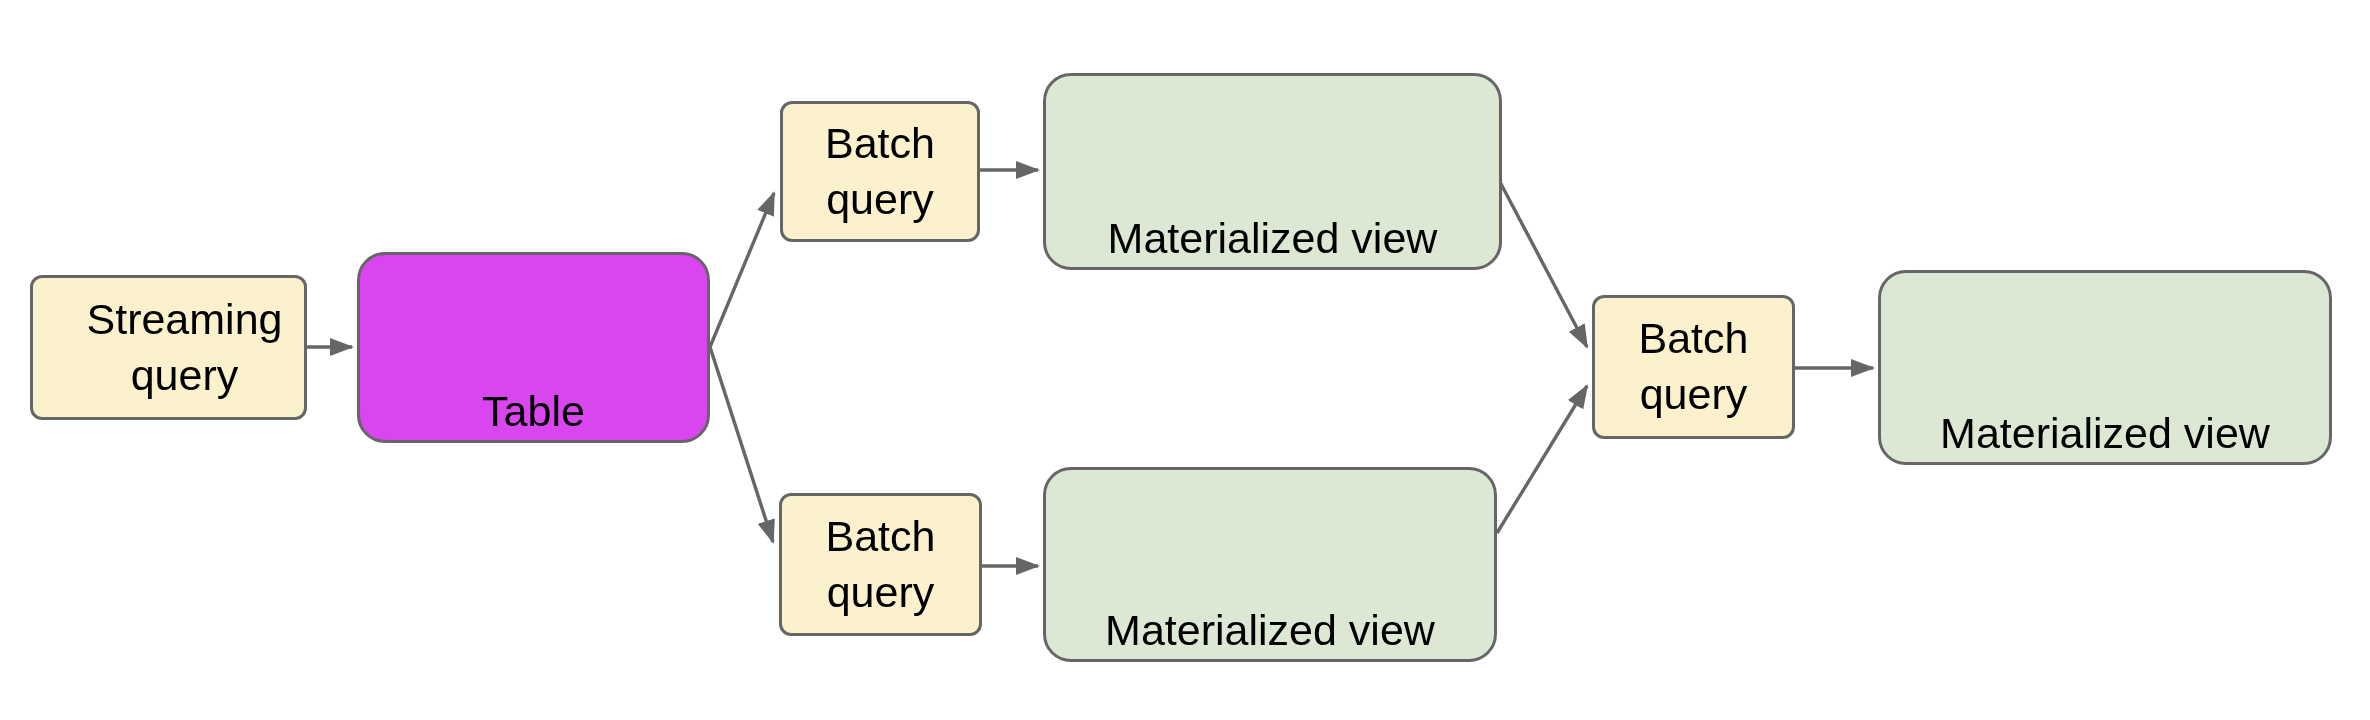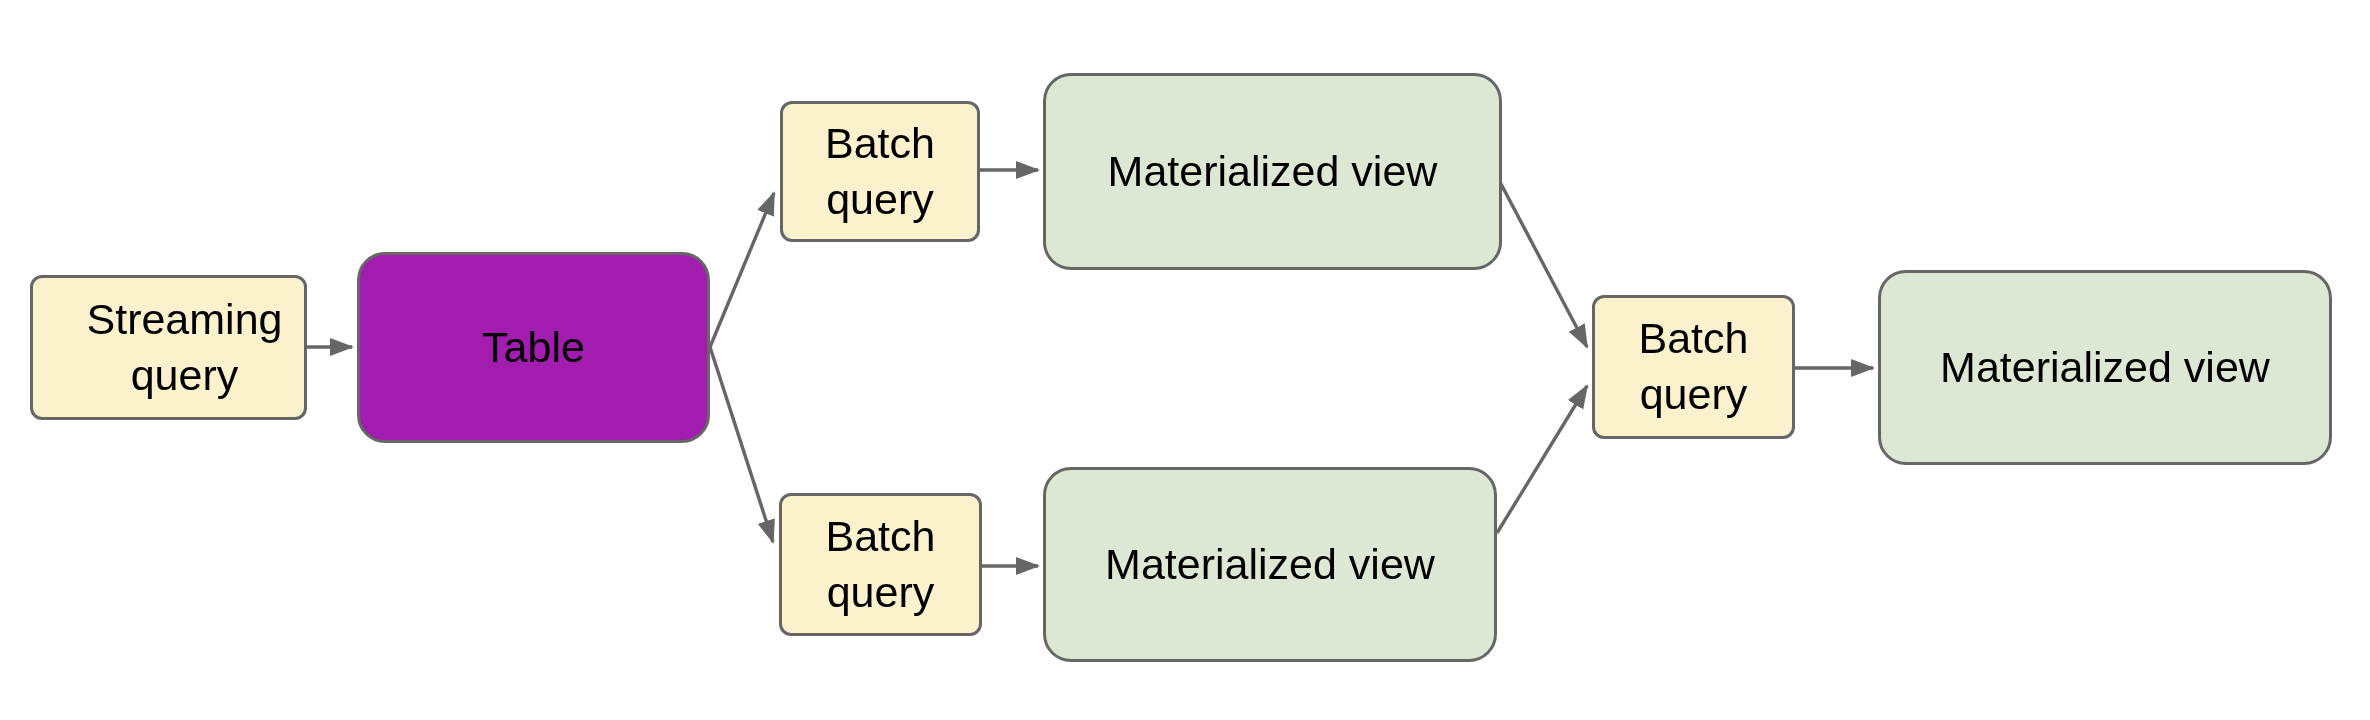--- a/index.html
+++ b/index.html
@@ -36,20 +36,21 @@
     line-height: 1.3;
   }
   .node .label {
     white-space: pre-line;
   }
   .node.rectangle {
     border-radius: 12px;
   }
   .node.rounded {
     border-radius: 28px;
+    align-items: flex-end;
   }
 </style>
 </head>
 <body>
 
 <div class="canvas" style="width: 2370px; height: 720px; background: rgb(255, 255, 255);">
   <svg class="connectors" viewBox="0 0 2370 720" xmlns="http://www.w3.org/2000/svg">
     <defs>
       <marker id="arrowhead" markerUnits="userSpaceOnUse" markerWidth="28" markerHeight="20" refX="22" refY="9" orient="auto">
         <path d="M0,0 L24,9 L0,18 Z" fill="#666666"></path>
@@ -64,21 +65,21 @@
         <line x1="1500" y1="182" x2="1587" y2="347" stroke="#666666" stroke-width="3.4" marker-end="url(#arrowhead)"></line>
         <line x1="1497" y1="533" x2="1587" y2="386" stroke="#666666" stroke-width="3.4" marker-end="url(#arrowhead)"></line>
         <line x1="1795" y1="368" x2="1873" y2="368" stroke="#666666" stroke-width="3.4" marker-end="url(#arrowhead)"></line>
       </g>
   </svg>
   <div>
       <div class="node rectangle" style="left: 30px; top: 275px; width: 277px; height: 145px; background: rgb(251, 241, 205); border-color: rgb(102, 102, 102); color: rgb(0, 0, 0); padding-left: 32px;">
         <span class="label">Streaming
 query</span>
       </div>
-      <div class="node rounded" style="left: 357px; top: 252px; width: 353px; height: 191px; background: #a21caf; border-color: rgb(102, 102, 102); color: rgb(0, 0, 0);">
+      <div class="node rounded" style="left: 357px; top: 252px; width: 353px; height: 191px; background: #d946ef; border-color: rgb(102, 102, 102); color: rgb(0, 0, 0);">
         <span class="label">Table</span>
       </div>
       <div class="node rectangle" style="left: 780px; top: 101px; width: 200px; height: 141px; background: rgb(251, 241, 205); border-color: rgb(102, 102, 102); color: rgb(0, 0, 0);">
         <span class="label">Batch
 query</span>
       </div>
       <div class="node rounded" style="left: 1043px; top: 73px; width: 459px; height: 197px; background: rgb(220, 232, 212); border-color: rgb(102, 102, 102); color: rgb(0, 0, 0);">
         <span class="label">Materialized view</span>
       </div>
       <div class="node rectangle" style="left: 779px; top: 493px; width: 203px; height: 143px; background: rgb(251, 241, 205); border-color: rgb(102, 102, 102); color: rgb(0, 0, 0);">

